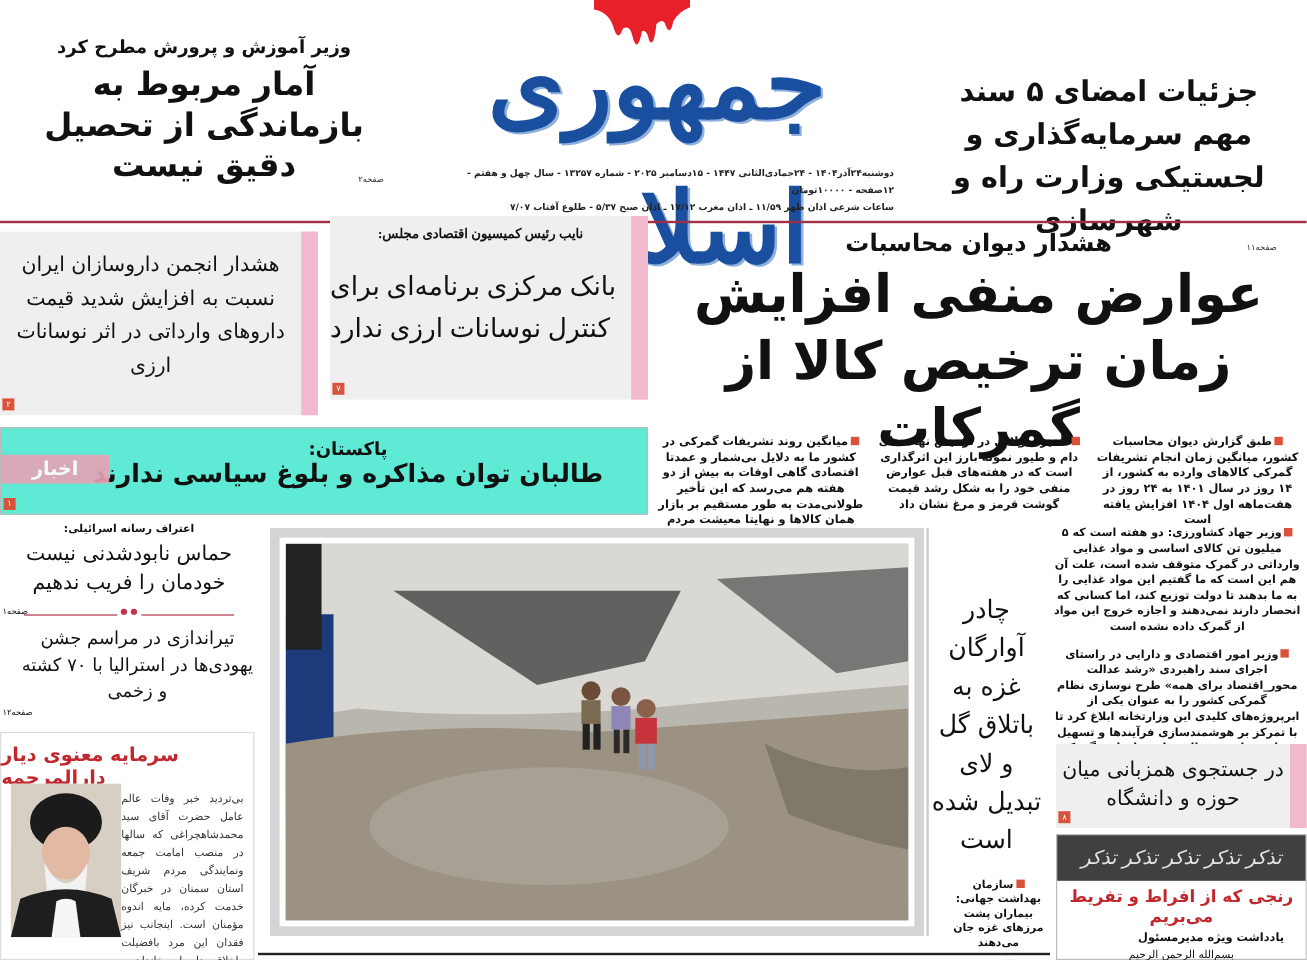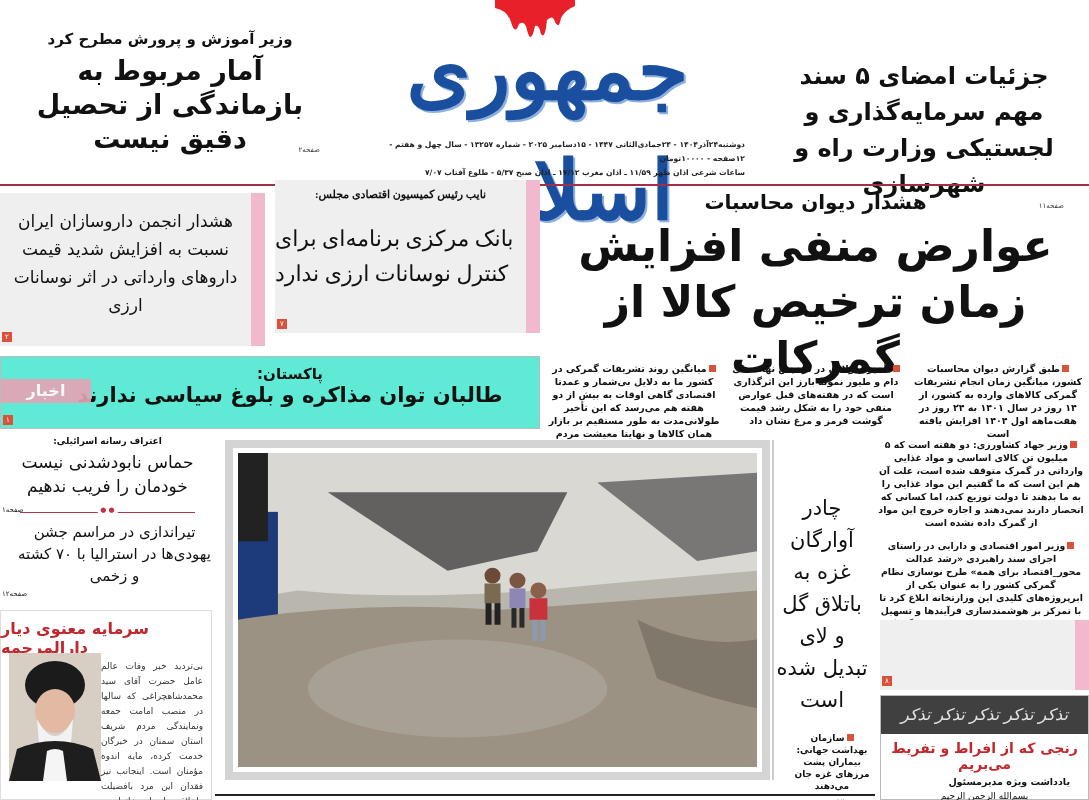--- a/index.html
+++ b/index.html
@@ -211,20 +211,21 @@
   <div class="page-ref" style="text-align:right;padding-right:8px;margin-top:6px;">صفحه۱۲</div>
 </div>
 
 <div class="abs right-col">
   <div class="item"><span style="display:inline-block;width:7px;height:7px;background:#d9533a;margin-left:2px;"></span><span>وزیر جهاد کشاورزی: دو هفته است که ۵ میلیون تن کالای اساسی و مواد غذایی وارداتی در گمرک متوقف شده است، علت آن هم این است که ما گفتیم این مواد غذایی را به ما بدهند تا دولت توزیع کند، اما کسانی که انحصار دارند نمی‌دهند و اجازه خروج این مواد از گمرک داده نشده است</span></div>
   <div class="item"><span style="display:inline-block;width:7px;height:7px;background:#d9533a;margin-left:2px;"></span><span>وزیر امور اقتصادی و دارایی در راستای اجرای سند راهبردی «رشد عدالت محور_اقتصاد برای همه» طرح نوسازی نظام گمرکی کشور را به عنوان یکی از ابرپروژه‌های کلیدی این وزارتخانه ابلاغ کرد تا با تمرکز بر هوشمندسازی فرآیندها و تسهیل تجارت خارجی، چالش‌های ساختاری گمرک برطرف شود</span></div>
 </div>
 
 <div class="abs gbox box-howza">
   <div class="pink-bar"></div>
+  <div class="head">در جستجوی همزبانی میان حوزه و دانشگاه</div>
   <div class="num-tag">۸</div>
 </div>
 
 <div class="abs editorial">
   <div class="banner">تذکر تذکر تذکر تذکر تذکر</div>
   <div class="title">رنجی که از افراط و تفریط می‌بریم</div>
   <div class="byline">یادداشت ویژه مدیرمسئول</div>
   <div class="basmala">بسم‌الله الرحمن الرحیم</div>
 </div>
 

